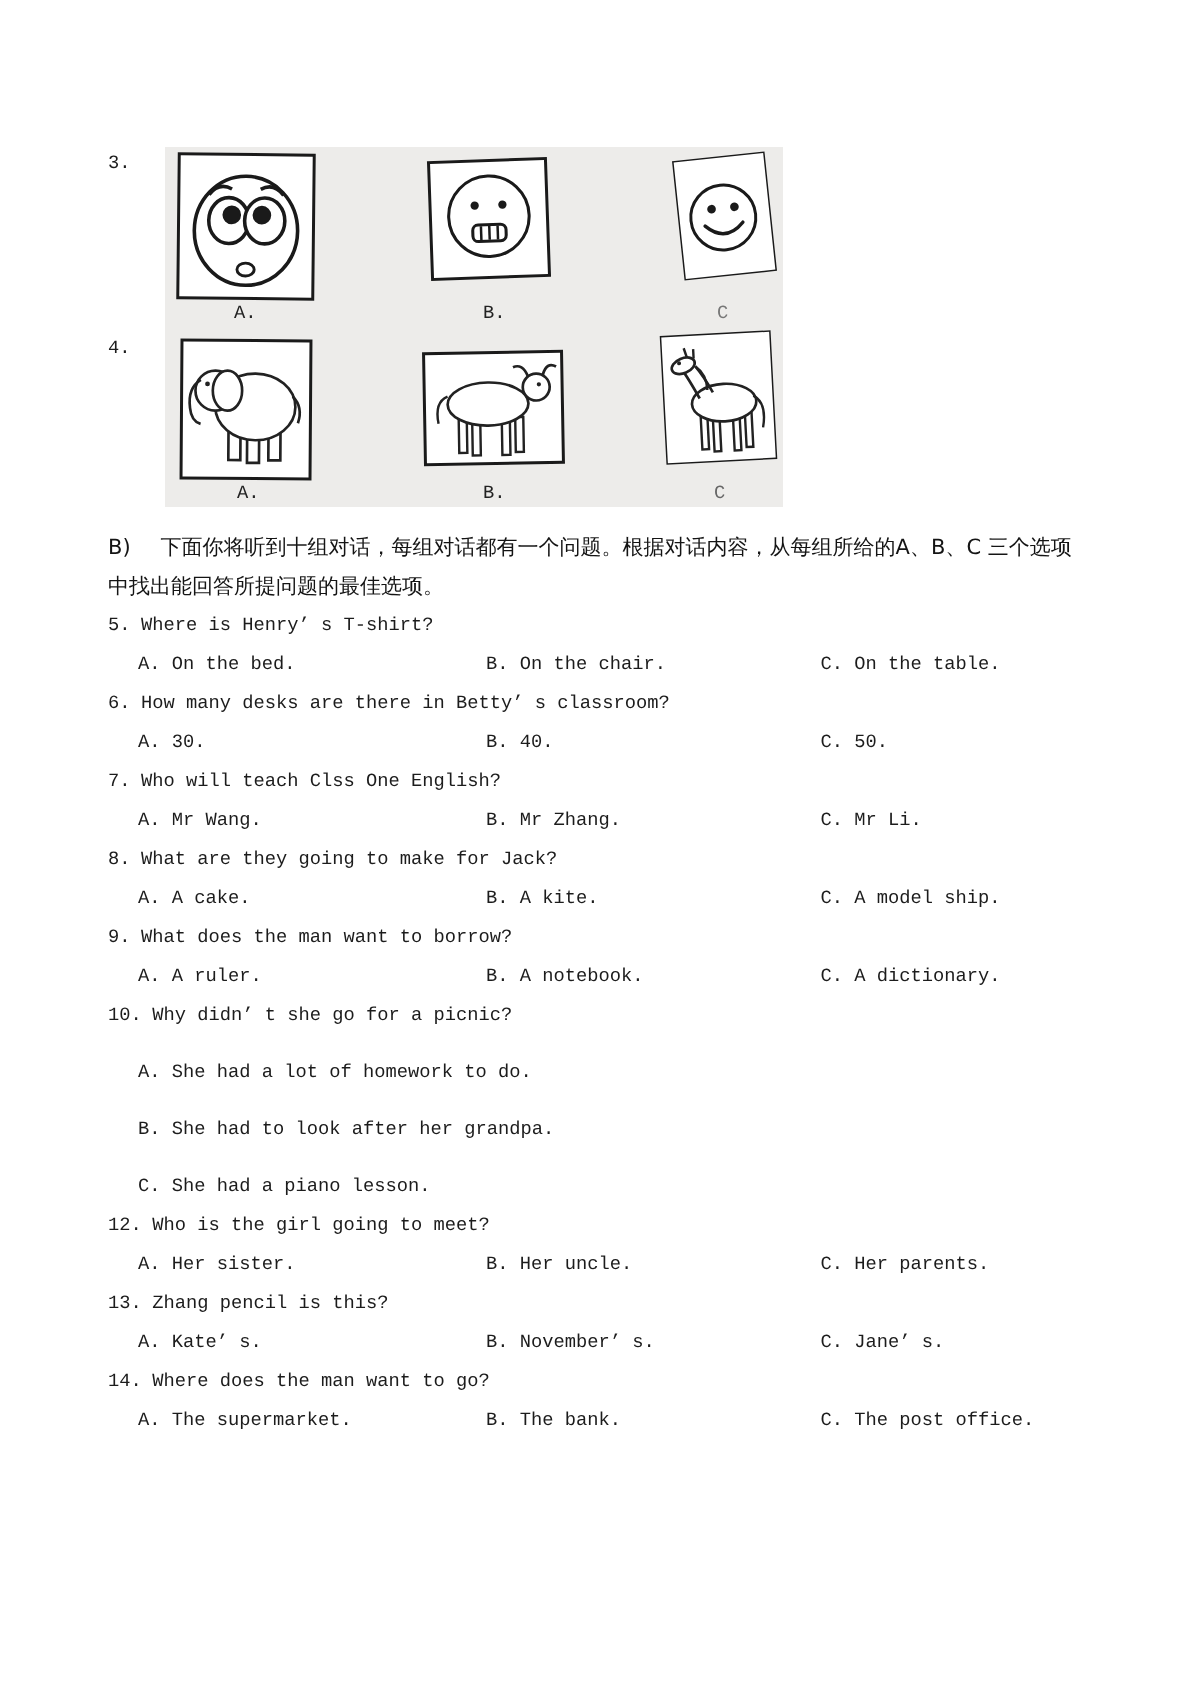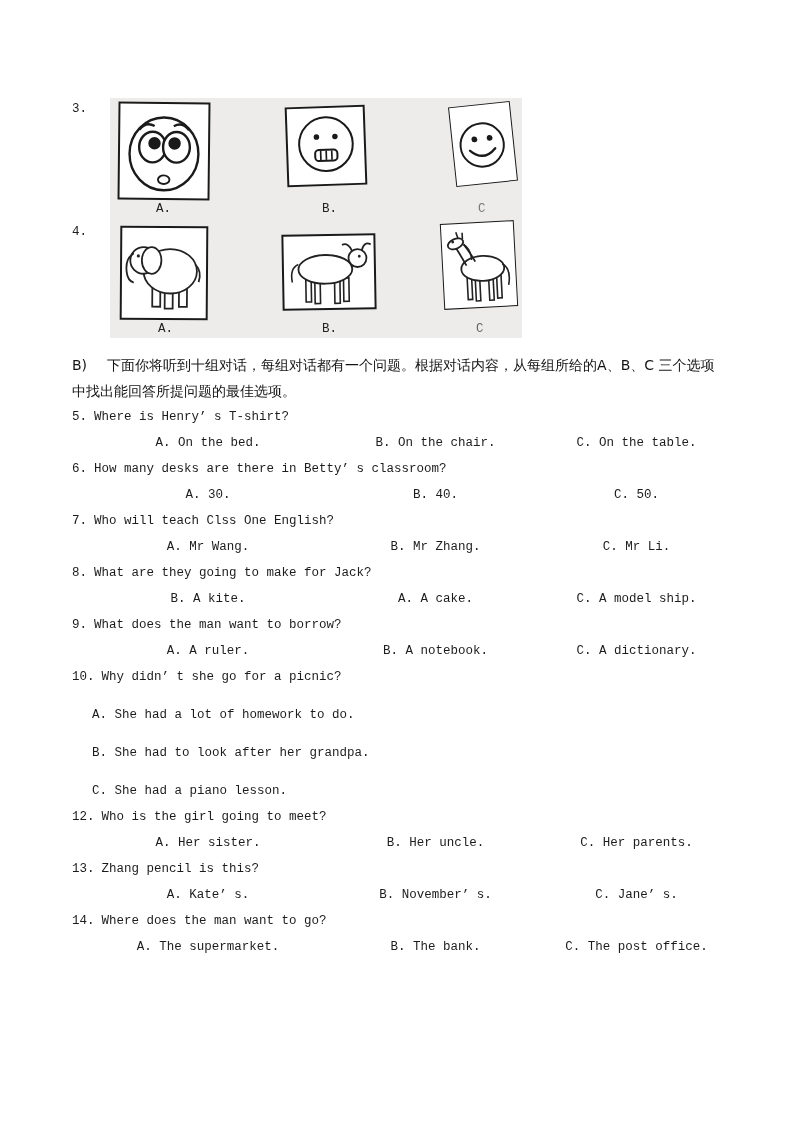--- a/index.html
+++ b/index.html
@@ -44,21 +44,21 @@
   }
   .section-para {
     font-family:"DejaVu Sans","Liberation Sans",sans-serif;
     font-size:14px; line-height:26px; color:#141414;
   }
   .section-label { margin-right:20px; }
   .q-line { font-size:12.5px; line-height:26px; white-space:nowrap; }
   .q-num { margin-right:7px; }
   .opt-row {
     padding-left:20px; line-height:26px; font-size:12.5px;
-    display:grid; grid-template-columns:232px 223px auto;text-align:center;
+    display:grid; grid-template-columns:232px 223px auto;
   }
   .opt-stacked { padding-left:20px; line-height:26px; font-size:12.5px;margin-top:12px; }
 </style>
 </head>
 <body>
 
 <div class="num-label" id="item3-num">3.</div>
 <div class="num-label" id="item4-num">4.</div>
 
 <div class="image-panel">
@@ -173,22 +173,22 @@
     <div class="opt-row">
       <span>A. Mr Wang.</span>
       <span>B. Mr Zhang.</span>
       <span>C. Mr Li.</span>
     </div>
   </div>
 
   <div>
     <div class="q-line"><span class="q-num">8.</span><span>What are they going to make for Jack?</span></div>
     <div class="opt-row">
+      <span>A. A cake.</span>
       <span>B. A kite.</span>
-      <span>A. A cake.</span>
       <span>C. A model ship.</span>
     </div>
   </div>
 
   <div>
     <div class="q-line"><span class="q-num">9.</span><span>What does the man want to borrow?</span></div>
     <div class="opt-row">
       <span>A. A ruler.</span>
       <span>B. A notebook.</span>
       <span>C. A dictionary.</span>

